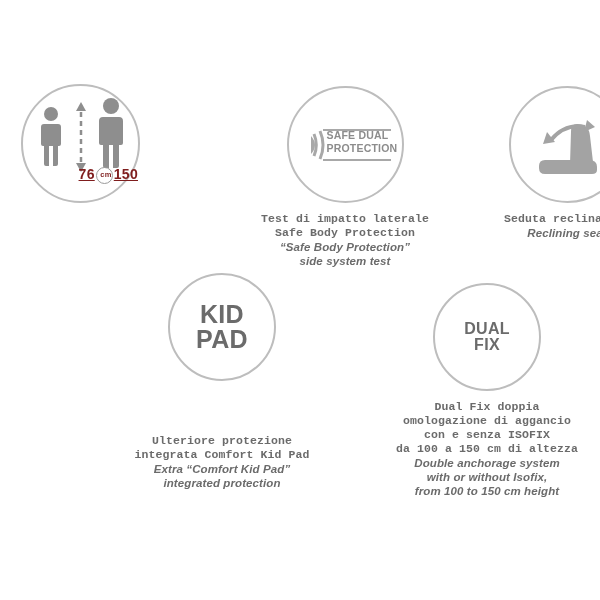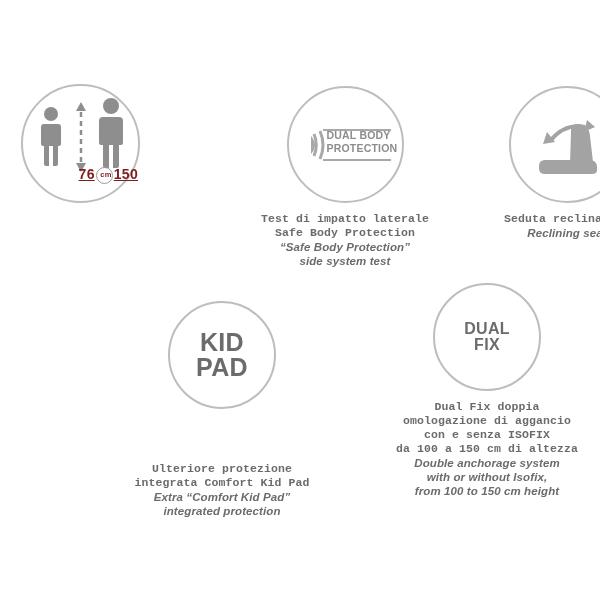--- a/index.html
+++ b/index.html
@@ -98,21 +98,21 @@
     line-height: 1.25;
     color: #8c8c8c;
     letter-spacing: 0.2px;
   }
 
   
   #feat-recline { left: 462px; top: 86px; }
   #feat-recline .circle { width: 117px; height: 117px; }
 
   
-  #feat-kidpad { left: 117px; top: 301px; }
+  #feat-kidpad { left: 117px; top: 273px; }
   #feat-kidpad .circle { width: 108px; height: 108px; }
   .kidpad-text {
     text-align: center;
     font-size: 25px;
     font-weight: bold;
     line-height: 1.02;
     color: #6b6b6b;
     letter-spacing: 0.3px;
   }
 
@@ -157,21 +157,21 @@
   <div class="feature" id="feat-sbp">
     <div class="circle">
       <svg width="113" height="113" viewBox="0 0 113 113">
         <path d="M25 46 a16 22 0 0 1 0 22" stroke="#a8a8a8" stroke-width="3" fill="none"></path>
         <path d="M31 43 a21 28 0 0 1 0 28" stroke="#a8a8a8" stroke-width="3" fill="none"></path>
         <path d="M22 48 q8 9 0 18 z" fill="#a8a8a8"></path>
         <line x1="34" y1="42" x2="102" y2="42" stroke="#a8a8a8" stroke-width="2"></line>
         <line x1="34" y1="72" x2="102" y2="72" stroke="#a8a8a8" stroke-width="2"></line>
       </svg>
       <div class="sbp-text">
-        <div>DUAL BODY</div>
+        <div>SAFE DUAL</div>
         <div>PROTECTION</div>
       </div>
     </div>
     <div class="caption">
       <div class="cap-bold" style="white-space: pre-line;">Test di impatto laterale
 Safe Body Protection</div>
       <div class="cap-italic" style="white-space: pre-line;">“Safe Body Protection”
 side system test</div>
     </div>
   </div>

